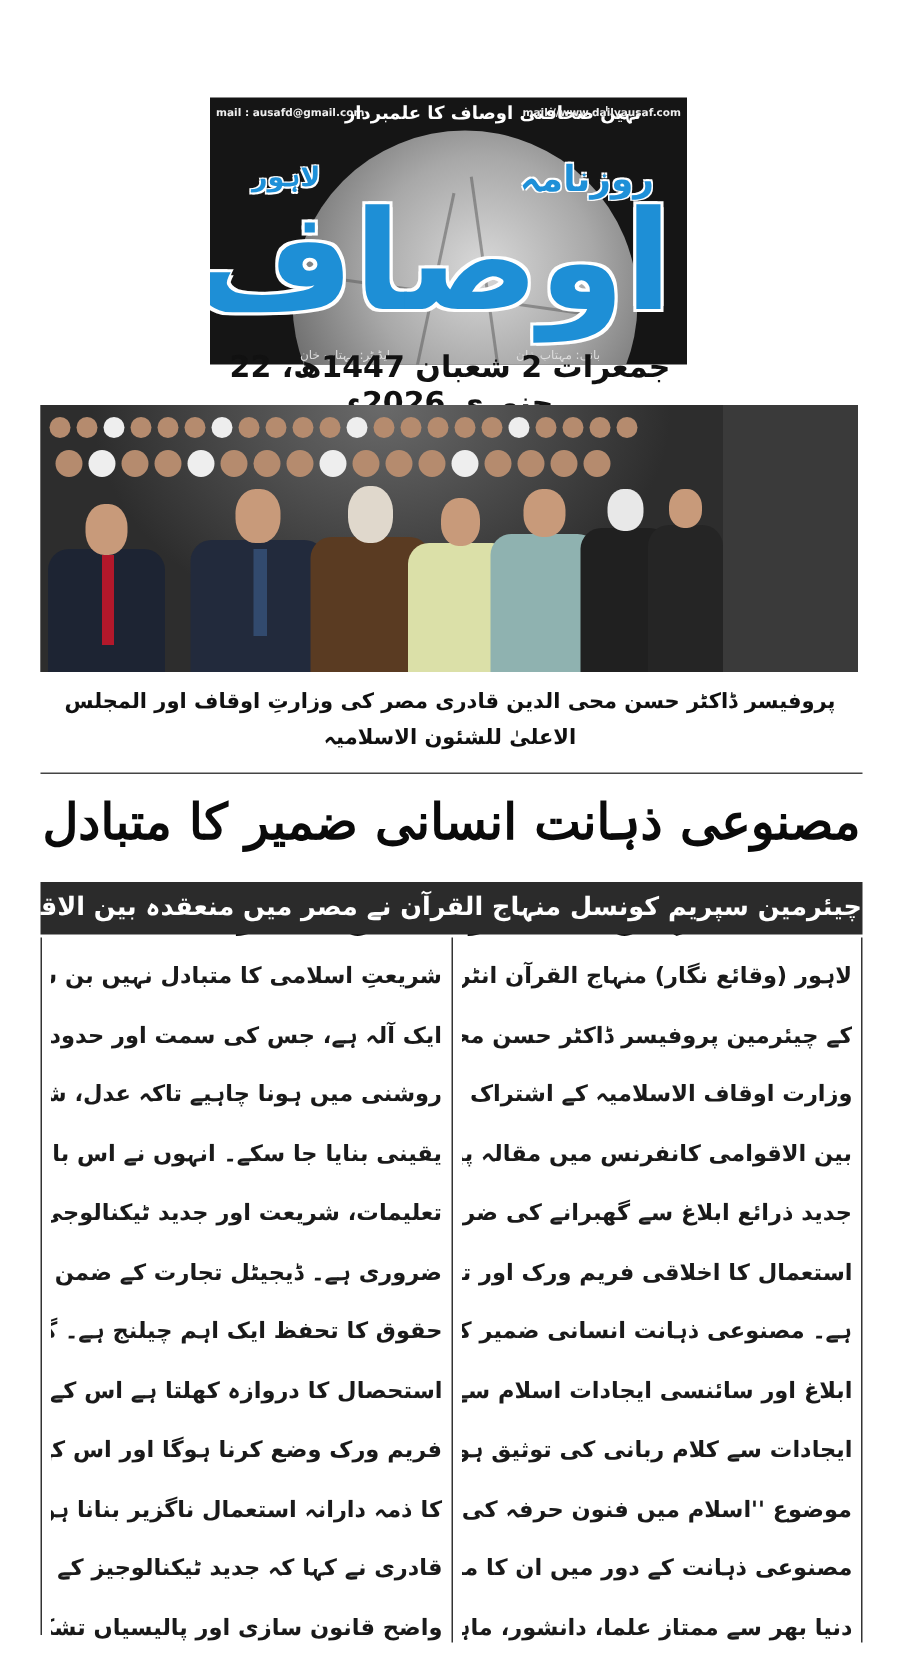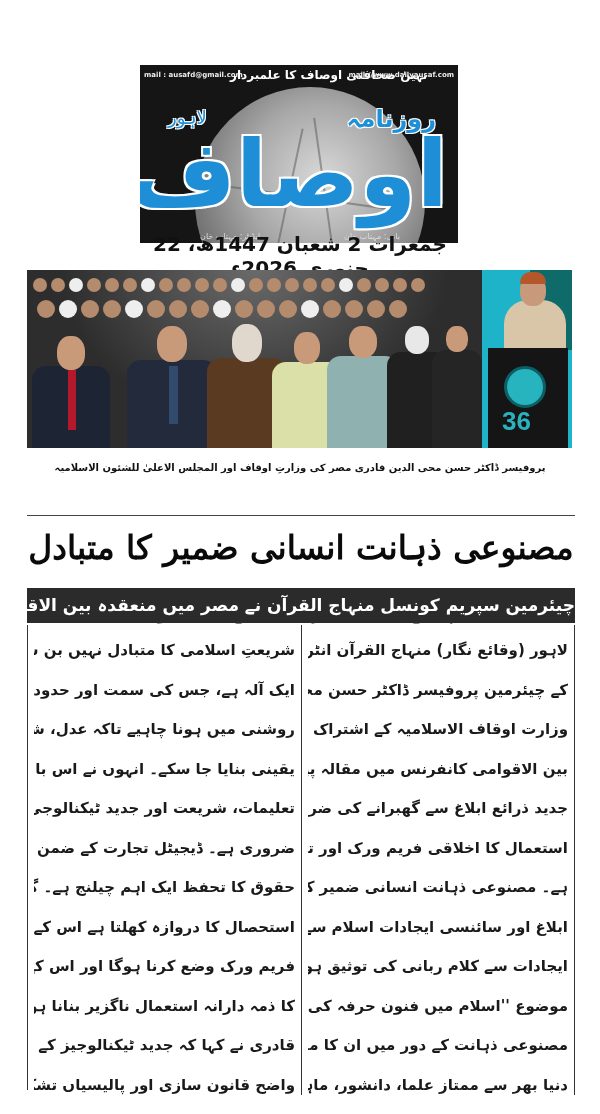--- a/index.html
+++ b/index.html
@@ -14,21 +14,21 @@
   .globe {
     position: absolute; left: 55px; top: 22px; width: 230px; height: 230px;
     border-radius: 50%;
     background: radial-gradient(circle at 55% 40%, #d9d9d9 0%, #a8a8a8 40%, #6b6b6b 75%, #3a3a3a 100%);
   }
   .globe-line { position: absolute; background: #555; opacity: .5; }
   .mh-email { position: absolute; left: 4px; top: 6px; font-size: 7px; color: #eee; font-weight: bold; }
   .mh-url { position: absolute; right: 4px; top: 6px; font-size: 7px; color: #eee; font-weight: bold; }
   .mh-tagline { position: absolute; left: 90px; top: 3px; font-size: 12px; color: #fff; direction: rtl; font-weight: bold; }
   .mh-roznama { position: absolute; right: 22px; top: 40px; font-size: 24px; color: #1e90d8; font-weight: bold; direction: rtl; text-shadow: 1px 1px 0 #fff, -1px -1px 0 #fff, 1px -1px 0 #fff, -1px 1px 0 #fff; }
-  .mh-lahore-ur { position: absolute; left: 28px; top: 42px; font-size: 18px; color: #1e90d8; font-weight: normal; direction: rtl; text-shadow: 1px 1px 0 #fff, -1px -1px 0 #fff, 1px -1px 0 #fff, -1px 1px 0 #fff; }
+  .mh-lahore-ur { position: absolute; left: 28px; top: 42px; font-size: 18px; color: #1e90d8; font-weight: bold; direction: rtl; text-shadow: 1px 1px 0 #fff, -1px -1px 0 #fff, 1px -1px 0 #fff, -1px 1px 0 #fff; }
   .mh-ausaf-ur {
     position: absolute; right: 10px; top: 60px; font-size: 92px; line-height: 100px; color: #1e8fd6;
     font-weight: bold; direction: rtl; font-family: "DejaVu Sans", sans-serif;
     text-shadow: 2px 2px 0 #fff, -2px -2px 0 #fff, 2px -2px 0 #fff, -2px 2px 0 #fff;
   }
   .mh-en { position: absolute; left: 40px; top: 78px; text-align: center; color: #fff; font-family: "Liberation Sans", sans-serif; font-weight: bold; text-shadow: 1px 1px 0 #222; }
   .mh-en .daily { font-size: 13px; letter-spacing: 1px; }
   .mh-en .ausaf { font-size: 24px; line-height: 24px; letter-spacing: 1px; }
   .mh-en .lahore { font-size: 12px; letter-spacing: 1px; }
   .mh-editors { position: absolute; left: 60px; bottom: 2px; font-size: 8px; color: #ddd; direction: rtl; width: 200px; display: flex; justify-content: space-between; }
@@ -62,21 +62,21 @@
   .speaker-body { position: absolute; left: 22px; top: 30px; width: 62px; height: 60px; background: #d9c6a8; border-radius: 24px 24px 0 0; }
   .speaker-head { position: absolute; left: 38px; top: 6px; width: 26px; height: 30px; background: #c8997a; border-radius: 45%; }
   .speaker-cap { position: absolute; left: 38px; top: 2px; width: 26px; height: 12px; background: #b4582b; border-radius: 12px 12px 2px 2px; }
   .podium { position: absolute; left: 6px; top: 78px; width: 80px; height: 100px; background: #151515; }
   .podium-logo { position: absolute; left: 16px; top: 18px; width: 42px; height: 42px; border-radius: 50%; background: #27b4bf; border: 3px solid #0d5f66; }
   .podium-num { position: absolute; left: 14px; top: 58px; font-size: 26px; font-weight: bold; color: #27b4bf; font-family: "Liberation Sans", sans-serif; }
 
   
   .caption {
     position: absolute; left: 40px; top: 456px; width: 520px; text-align: center;
-    font-size: 10px; line-height: 24px; direction: rtl; font-weight: bold; color: #111;
+    font-size: 14px; line-height: 24px; direction: rtl; font-weight: bold; color: #111;
   }
   .rule { position: absolute; left: 27px; top: 515px; width: 548px; height: 1px; background: #444; }
 
   
   .headline {
     position: absolute; left: 27px; top: 520px; width: 548px; text-align: center;
     font-size: 33px; line-height: 56px; direction: rtl; font-weight: bold; color: #0a0a0a;
     font-family: "DejaVu Serif", serif;
   }
 
@@ -189,30 +189,20 @@
         </div>
       <div class="person" style="left:300px;width:72px;height:92px;background:#8fb2b0;">
           <div class="face" style="top:-30px;width:28px;height:32px;"></div>
         </div>
       <div class="person" style="left:360px;width:60px;height:96px;background:#202020;">
           <div class="face" style="top:-26px;width:24px;height:28px;background:#e8e8e8"></div>
         </div>
       <div class="person" style="left:405px;width:50px;height:98px;background:#252525;">
           <div class="face" style="top:-24px;width:22px;height:26px;"></div>
         </div>
-    </div>
-  </div>
-  <div class="speaker-panel">
-    <div class="speaker-bg2"></div>
-    <div class="speaker-body"></div>
-    <div class="speaker-head"></div>
-    <div class="speaker-cap"></div>
-    <div class="podium">
-      <div class="podium-logo"></div>
-      <div class="podium-num">36</div>
     </div>
   </div>
 </div>
 
 <div class="caption">
   <div>پروفیسر ڈاکٹر حسن محی الدین قادری مصر کی وزارتِ اوقاف اور المجلس الاعلیٰ للشئون الاسلامیہ</div>
 </div>
 <div class="rule"></div>
 
 <div class="headline">مصنوعی ذہانت انسانی ضمیر کا متبادل نہیں: ڈاکٹر حسن قادری</div>

